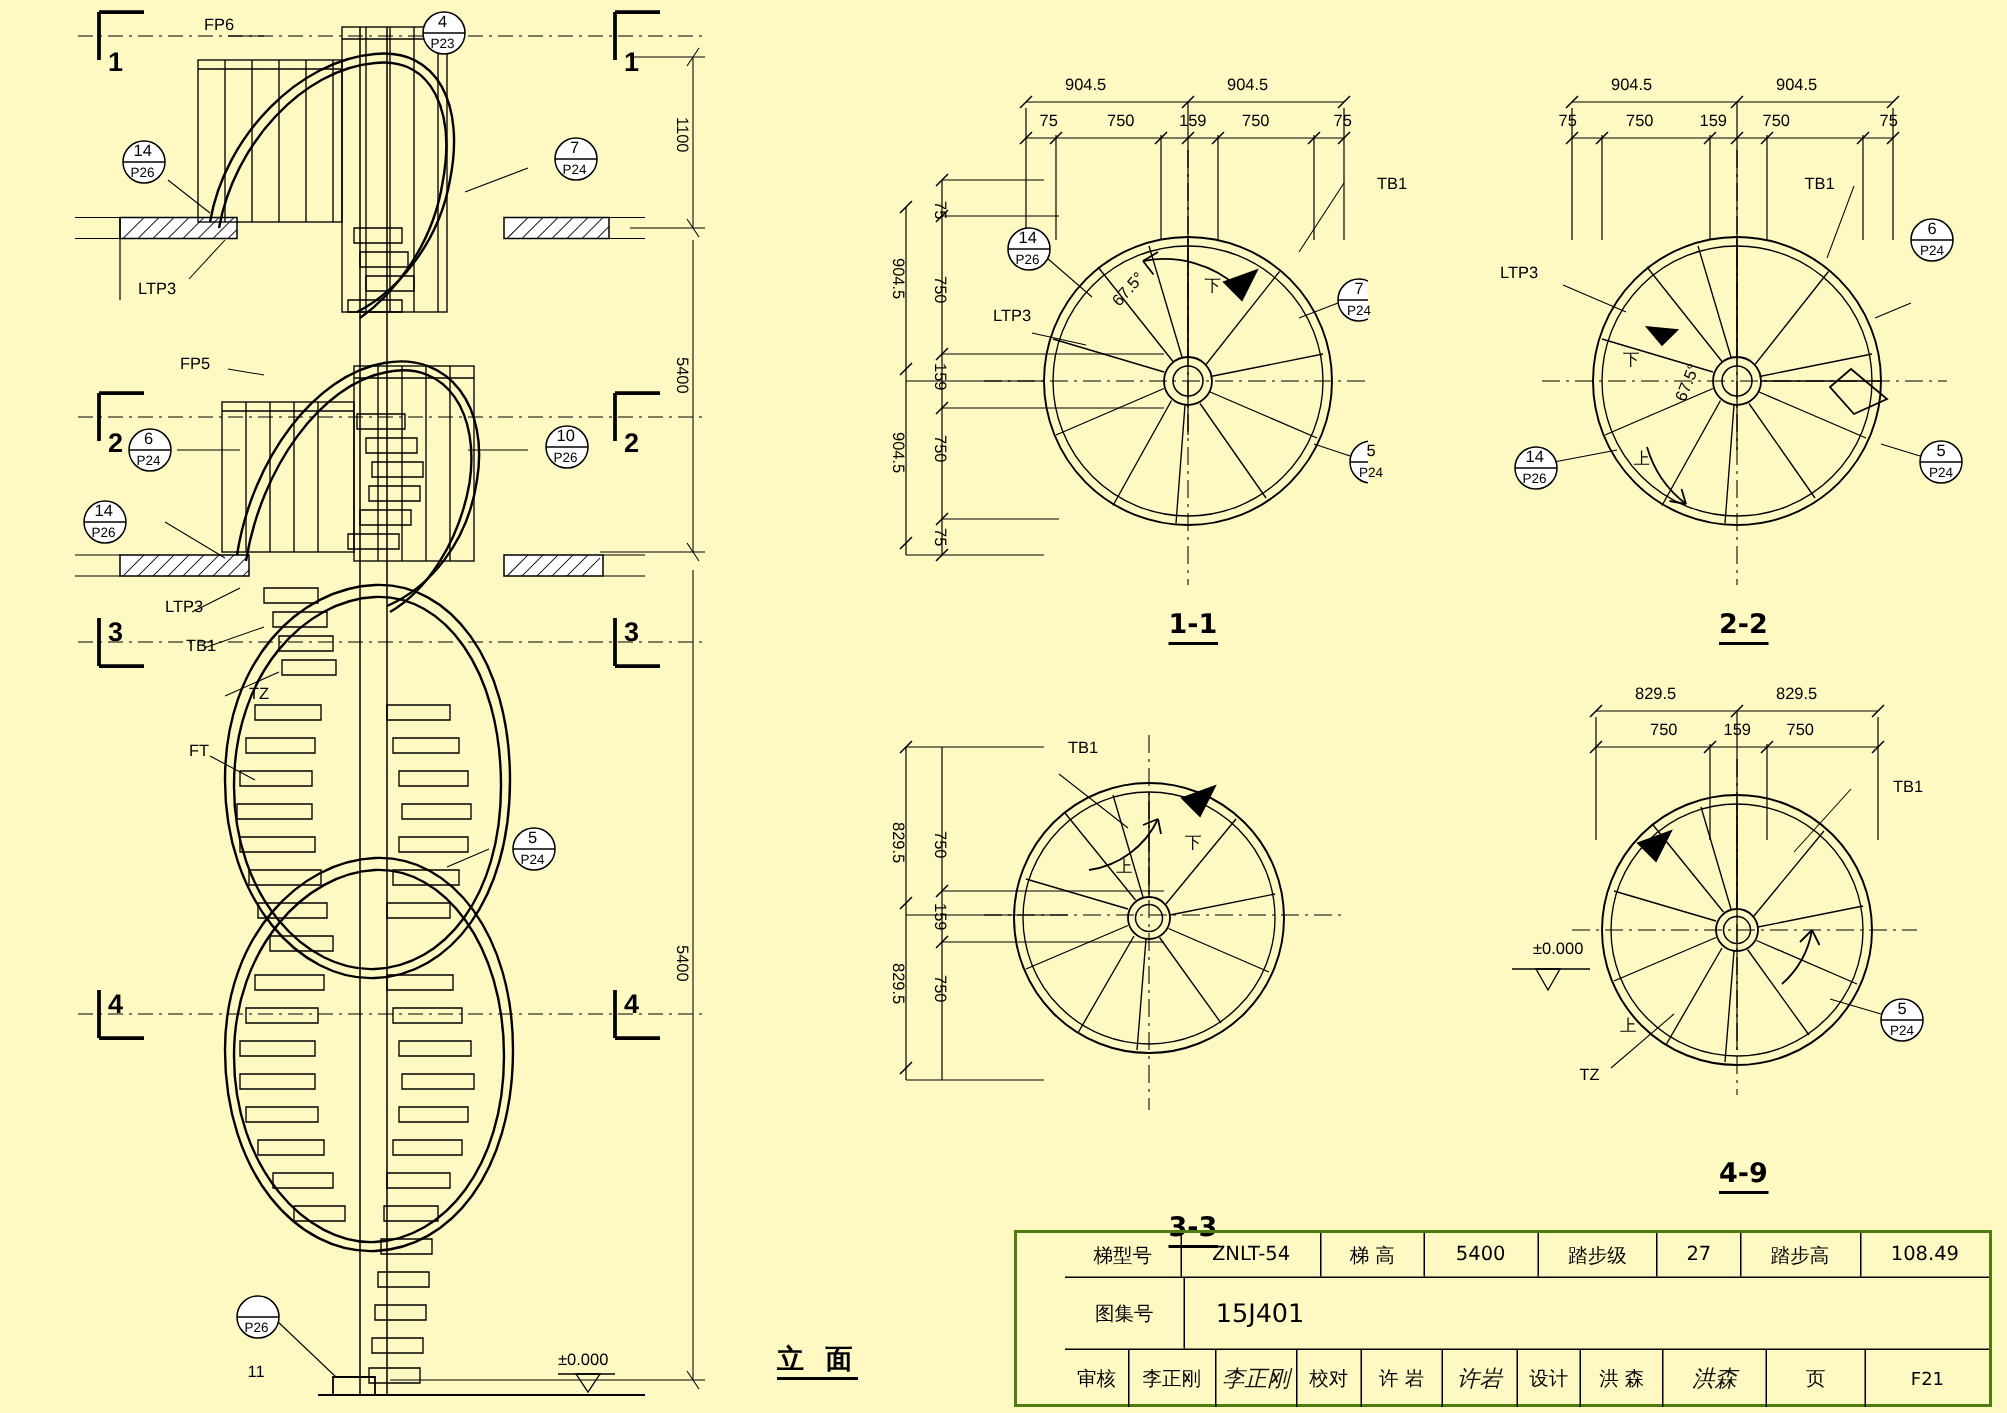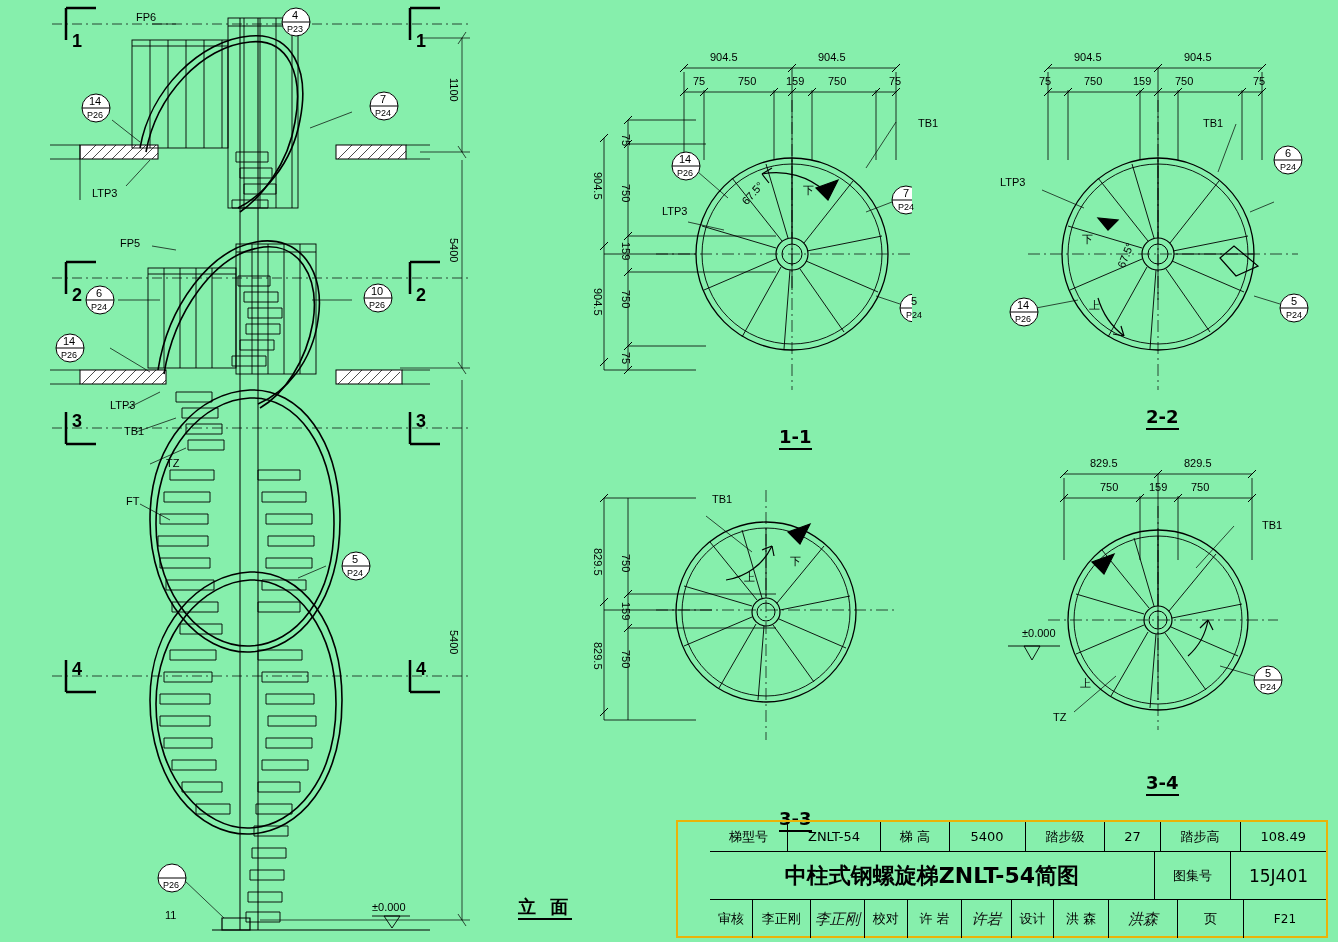--- a/index.html
+++ b/index.html
@@ -1,26 +1,26 @@
 <!DOCTYPE html>
 <html><head>
 <meta charset="utf-8">
 <style>
   html, body { margin:0; padding:0; background:#ffffff; }
   body { width:1338px; height:942px; font-family:"Liberation Sans", sans-serif; color:#000; }
-  #sheet { position:relative; width:1338px; height:942px; overflow:hidden; background:#86efac; }
+  #sheet { position:relative; width:1338px; height:942px; overflow:hidden; background:#fef9c3; }
   .abs { position:absolute; }
   .txt { position:absolute; font-size:11px; line-height:1; white-space:nowrap; color:#000; }
   .txt.cn { font-family:"DejaVu Sans", sans-serif; }
   .vert { writing-mode:vertical-rl; text-orientation:mixed; }
   .lbl-big { font-size:18px; font-weight:bold; }
   .underline-title { border-bottom:2px solid #000; padding-bottom:2px; }
   svg { display:block; }
   
-  #titleblock { position:absolute; left:676px; top:820px; width:652px; height:118px; border:2px solid #eab308; box-sizing:border-box;padding-left:32px; }
+  #titleblock { position:absolute; left:676px; top:820px; width:652px; height:118px; border:2px solid #4d7c0f; box-sizing:border-box;padding-left:32px; }
   .tb-row { display:flex; border-bottom:1.5px solid #000; box-sizing:border-box; }
   .tb-cell { border-right:1.5px solid #000; box-sizing:border-box; display:flex; align-items:center; justify-content:center; font-size:13px; font-family:"DejaVu Sans", sans-serif; }
   .tb-cell:last-child { border-right:none; }
   .tb-main { font-size:22px; font-weight:bold; font-family:"DejaVu Sans", sans-serif; }
   .sig { font-family:"DejaVu Serif", serif; font-style:italic; font-size:15px; color:#111; }
 </style>
 </head>
 <body>
 
 <div id="sheet">
@@ -421,21 +421,21 @@
   <div class="txt vert" style="left:620px; top:134px;">75</div>
   <div class="txt vert" style="left:620px; top:184px;">750</div>
   <div class="txt vert" style="left:620px; top:242px;">159</div>
   <div class="txt vert" style="left:620px; top:290px;">750</div>
   <div class="txt vert" style="left:620px; top:352px;">75</div>
 
   <div class="txt" style="left:918px; top:118px;">TB1</div>
   <div class="txt" style="left:662px; top:206px;">LTP3</div>
   <div class="txt cn" style="left:803px; top:185px;">下</div>
   <div class="txt" style="left:740px; top:188px; transform:rotate(-48deg);">67.5°</div>
-  <div class="txt cn lbl-big underline-title" style="left:779px; top:428px;">1-1</div>
+  <div class="txt cn lbl-big underline-title" style="left:779px; top:408px;">1-1</div>
 
   <svg class="abs" style="left:968px; top:40px;" width="350" height="380" viewBox="0 0 350 380">
     <g stroke="#000" fill="none" stroke-width="0.8">
       <line x1="80" y1="32" x2="80" y2="120"></line>
       <line x1="190" y1="28" x2="190" y2="260"></line>
       <line x1="294" y1="32" x2="294" y2="120"></line>
       <line x1="100" y1="50" x2="100" y2="120"></line>
       <line x1="172" y1="50" x2="172" y2="120"></line>
       <line x1="210" y1="50" x2="210" y2="120"></line>
       <line x1="274" y1="50" x2="274" y2="120"></line>
@@ -633,35 +633,34 @@
   <div class="txt" style="left:1090px; top:458px;">829.5</div>
   <div class="txt" style="left:1184px; top:458px;">829.5</div>
   <div class="txt" style="left:1100px; top:482px;">750</div>
   <div class="txt" style="left:1149px; top:482px;">159</div>
   <div class="txt" style="left:1191px; top:482px;">750</div>
 
   <div class="txt" style="left:1262px; top:520px;">TB1</div>
   <div class="txt" style="left:1022px; top:628px;">±0.000</div>
   <div class="txt cn" style="left:1080px; top:678px;">上</div>
   <div class="txt" style="left:1053px; top:712px;">TZ</div>
-  <div class="txt cn lbl-big underline-title" style="left:1146px; top:774px;">3-4</div>
+  <div class="txt cn lbl-big underline-title" style="left:1146px; top:774px;">4-9</div>
 
   <div id="titleblock">
     <div class="tb-row" style="height:30px;">
       <div class="tb-cell" style="width:82px;">梯型号</div>
       <div class="tb-cell" style="width:98px;">ZNLT-54</div>
       <div class="tb-cell" style="width:72px;">梯 高</div>
       <div class="tb-cell" style="width:80px;">5400</div>
       <div class="tb-cell" style="width:84px;">踏步级</div>
       <div class="tb-cell" style="width:58px;">27</div>
       <div class="tb-cell" style="width:84px;">踏步高</div>
       <div class="tb-cell" style="width:90px;">108.49</div>
     </div>
     <div class="tb-row" style="height:48px;">
-      <div class="tb-cell tb-main" style="width:468px;">中柱式钢螺旋梯ZNLT-54简图</div>
       <div class="tb-cell" style="width:80px;">图集号</div>
       <div class="tb-cell" style="width:100px; font-size:17px;">15J401</div>
     </div>
     <div class="tb-row" style="height:38px; border-bottom:none;">
       <div class="tb-cell" style="width:52px;">审核</div>
       <div class="tb-cell" style="width:70px;">李正刚</div>
       <div class="tb-cell sig" style="width:66px;">李正刚</div>
       <div class="tb-cell" style="width:52px;">校对</div>
       <div class="tb-cell" style="width:66px;">许 岩</div>
       <div class="tb-cell sig" style="width:60px;">许岩</div>

